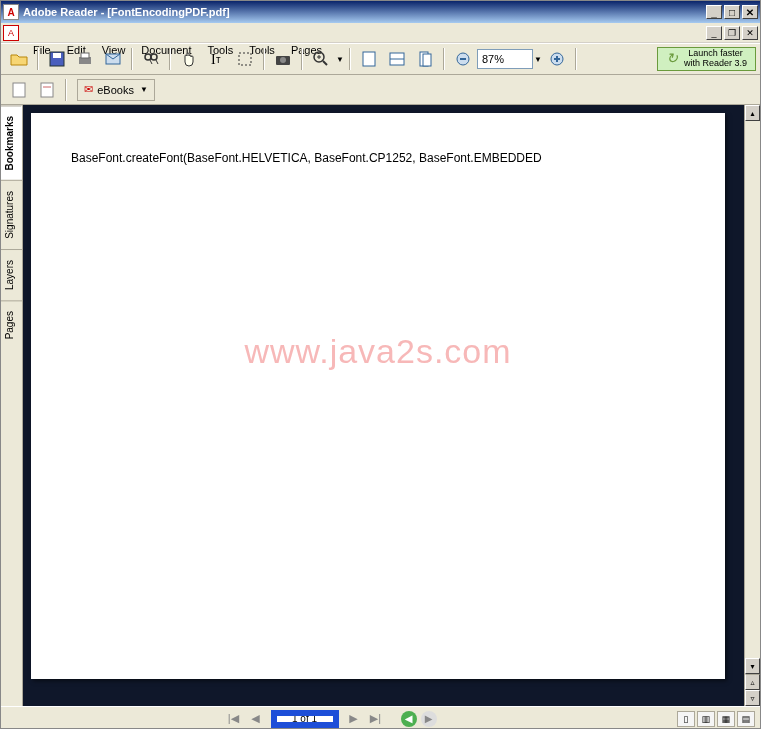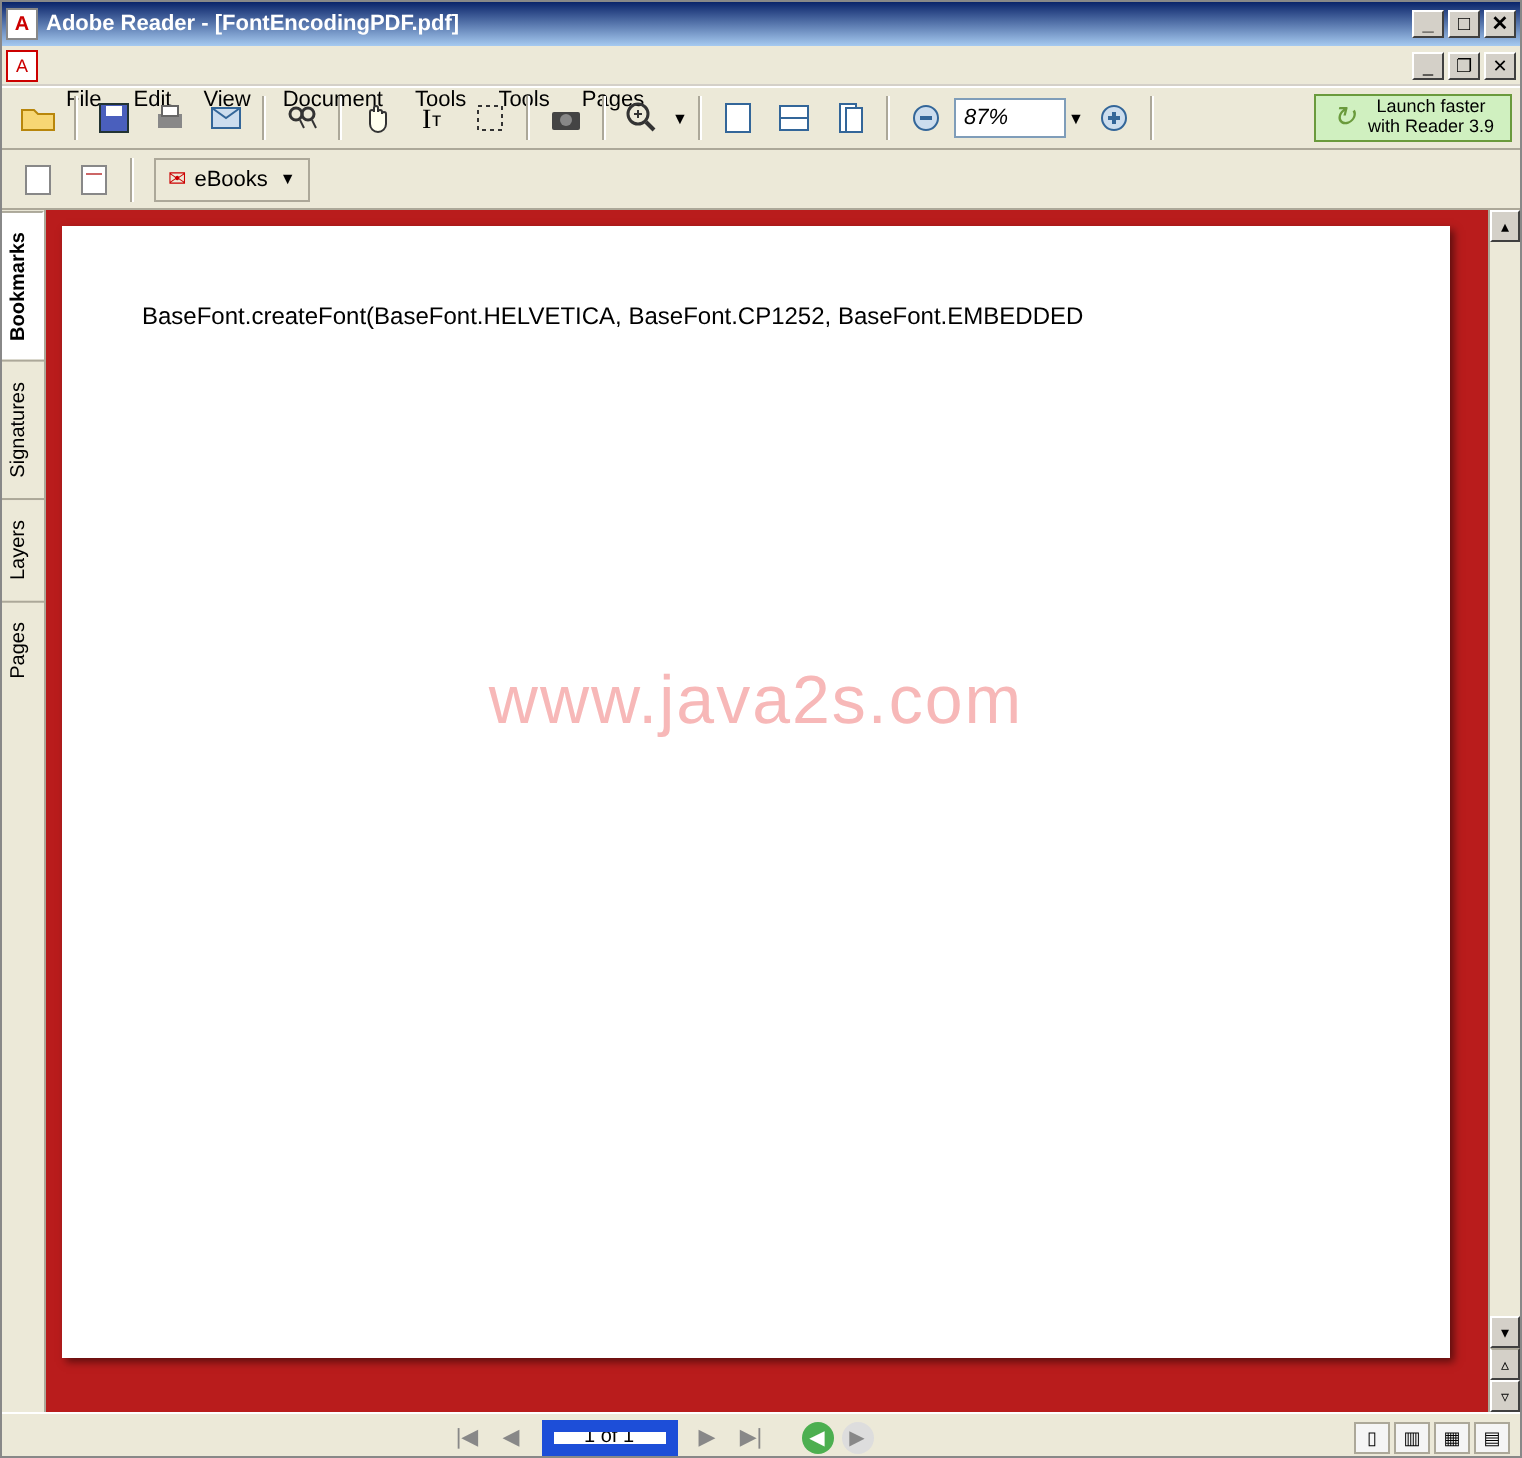--- a/index.html
+++ b/index.html
@@ -63,21 +63,20 @@
   border-radius:2px;
 }
 .tb-sep { width:2px; height:22px; border-left:1px solid #aca899; border-right:1px solid #fff; margin:0 4px;}
 .tb-drop { width:10px; display:flex;align-items:center;justify-content:center;font-size:8px;color:#000;cursor:pointer;}
 .zoom-input {
   width: 56px; height:20px;
   border:1px solid #7f9db9;
   background:#fff;
   padding: 0 4px;
   font-size:11px;
-  font-style:italic;
 }
 .promo {
   margin-left:auto;
   height:24px;
   background:#d0f0c0;
   border:1px solid #6a9a3c;
   display:flex;align-items:center;
   padding:0 8px;
   font-size:9px; line-height:1.1;
   text-align:center;
@@ -128,21 +127,21 @@
 .sidebar-tab.active{background:#fff;font-weight:bold;border-left:1px solid #fff;}
 .doc-viewport{
   flex:1;
   background:#808080;
   position:relative;
   display:flex;
   overflow:hidden;
 }
 .doc-scroll{
   flex:1;
-  background:#b91c1c;
+  background:#0f172a;
   padding:8px 3px 3px 8px;
   position:relative;
 }
 .page{
   background:#fff;
   width: 694px;
   height: 566px;
   box-shadow:2px 2px 4px rgba(0,0,0,0.5);
   position:relative;
   padding: 38px 40px;

